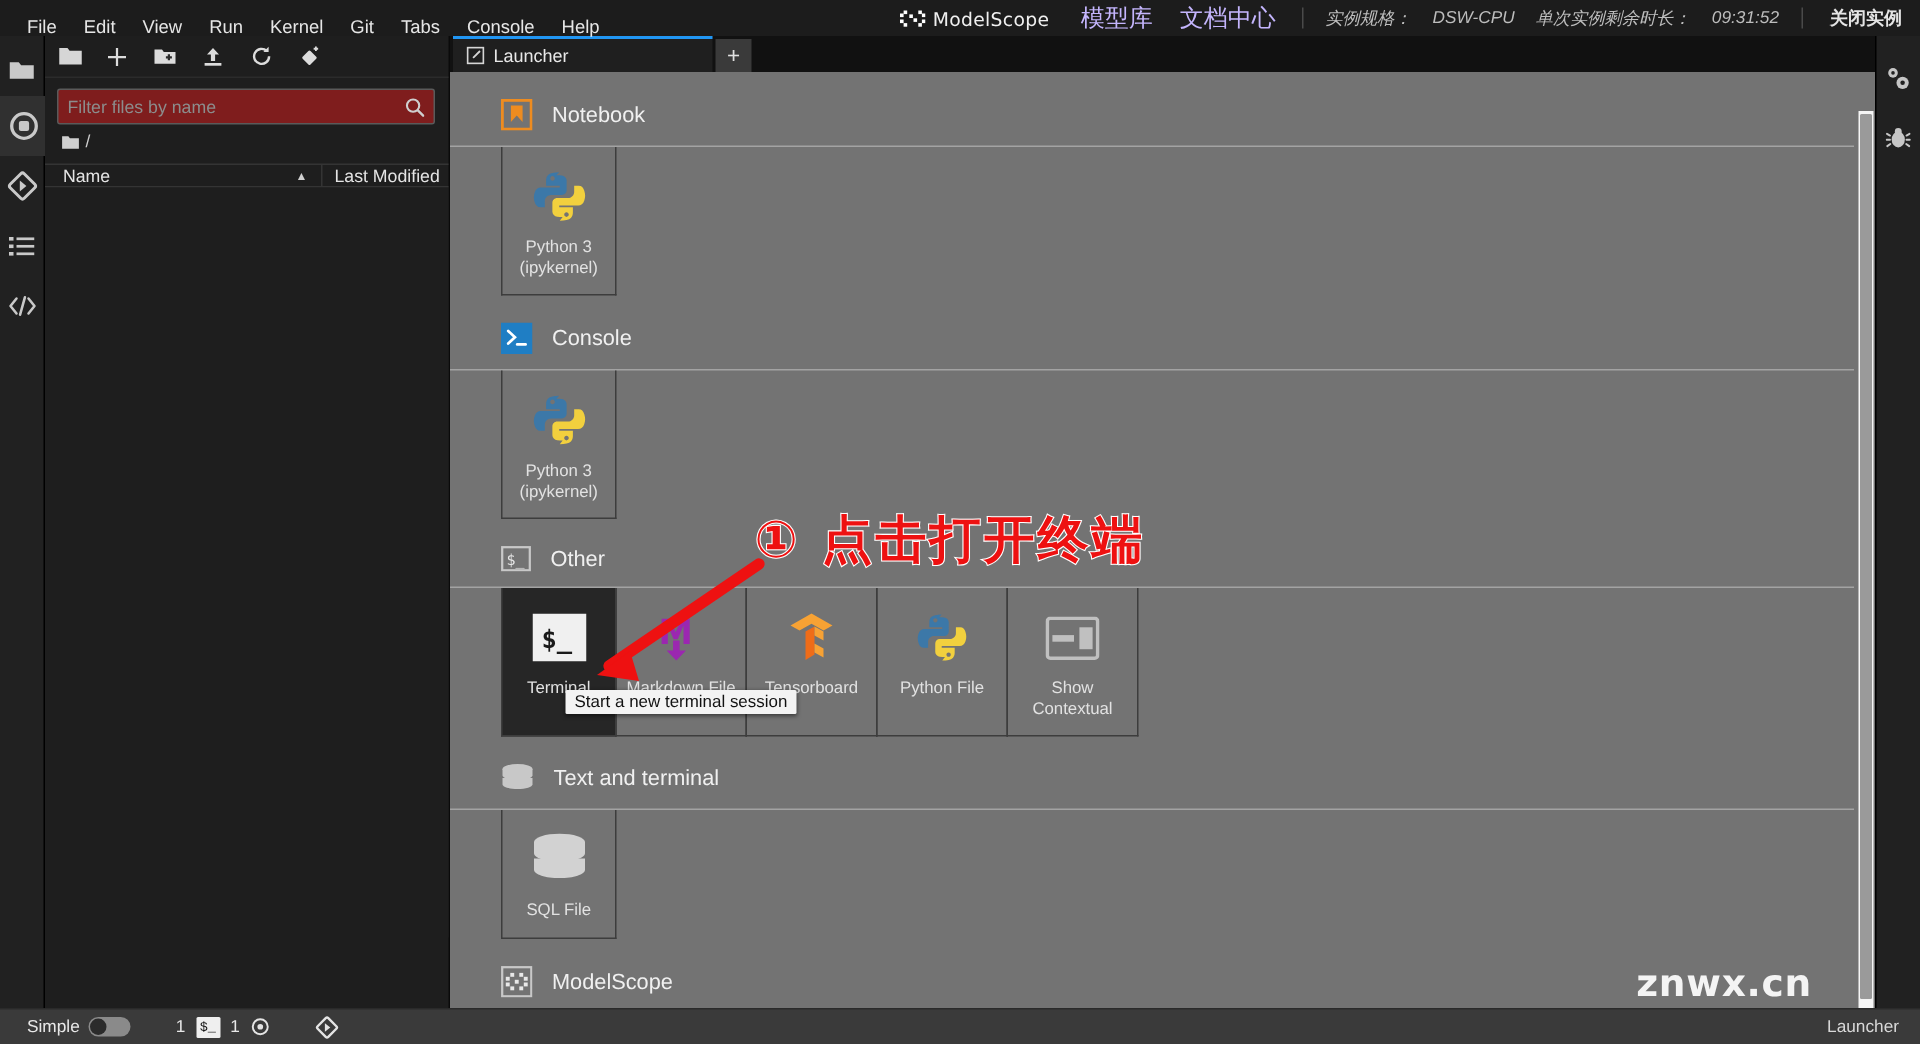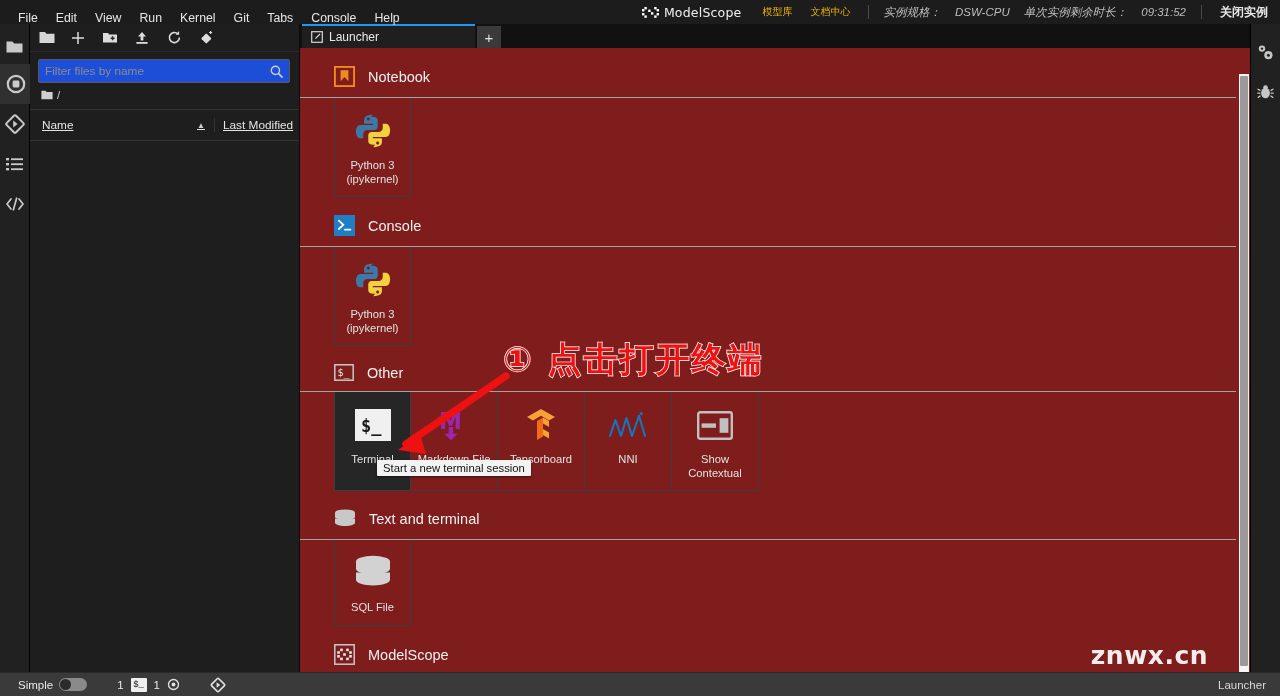--- a/index.html
+++ b/index.html
@@ -25,21 +25,21 @@
   .ms-right {
     margin-left: auto; display: flex; align-items: center; height: 24px;
     font-size: 11.5px; color: #cccccc;
   }
   .ms-logo-wrap { display: flex; align-items: center; gap: 5px; padding-right: 12px; }
   .ms-logo-glyph { width: 17px; height: 13px; display: block; }
   .ms-brand {
     font-size: 12.5px; color: #f0f0f0; letter-spacing: .2px;
     font-family: "DejaVu Sans", sans-serif;
   }
-  .ms-navlink { padding: 0 9px; color: #eab308; font-size: 10px; font-family: Liberation Mono, monospace; }
+  .ms-navlink { padding: 0 9px; color: #c4b5fd; font-size: 16px; font-family: Liberation Mono, monospace; }
   .ms-sep { width: 1px; height: 14px; background: #4a4a4a; margin: 0 8px; }
   .ms-info { padding: 0 7px; color: #bdbdbd; font-size: 11.5px; white-space: nowrap; font-style: italic; }
   .ms-close { padding: 0 12px 0 10px; color: #e5e5e5; font-size: 12px; font-weight: bold; }
 
   
   .menubar {
     position: absolute; left: 0; top: 0; width: 740px; height: 24px;
     display: flex; align-items: center; padding-left: 9px; gap: 0;
     z-index: 3;
   }
@@ -70,36 +70,36 @@
     height: 28px; display: flex; align-items: center; gap: 0;
     padding-left: 2px; border-bottom: 1px solid #2b2b2b;
   }
   .fbtoolbar .tb {
     width: 32px; height: 26px; display: flex; align-items: center; justify-content: center;
     color: #d8d8d8;
   }
   .fbtoolbar .tb.folder { width: 30px; }
   .filterbox {
     margin: 7px 9px 0 8px; height: 24px; border: 1px solid #5a5a5a; border-radius: 2px;
-    background: #1d4ed8; display: flex; align-items: center; padding: 0 6px;
+    background: #7f1d1d; display: flex; align-items: center; padding: 0 6px;
   }
   .filterbox input {
     flex: 1; background: transparent; border: none; outline: none;
     font-size: 11.8px; color: #d0d0d0; font-family: "Liberation Sans", sans-serif;
   }
   .filterbox input::placeholder { color: #8c8c8c; }
   .filterbox .sicon { color: #cfcfcf; display: flex; }
   .crumbs {
     height: 20px; display: flex; align-items: center; gap: 4px;
     padding: 4px 0 0 11px; font-size: 11.5px; color: #cfcfcf;
   }
   .colhead {
-    margin-top: 6px; height: 32px; display: flex; align-items: center;
+    margin-top: 6px; height: 16px; display: flex; align-items: center;
     border-top: 1px solid #343434; border-bottom: 1px solid #343434;
-    font-size: 11.8px; color: #e4e4e4; text-decoration: underline;
+    font-size: 11.8px; color: #e4e4e4;
   }
   .colhead .cname { flex: 1; padding-left: 12px; display: flex; align-items: center; }
   .colhead .sortarrow { margin-left: auto; padding-right: 9px; font-size: 8px; color: #cfcfcf; }
   .colhead .cmod { width: 85px; border-left: 1px solid #343434; padding-left: 8px; }
   .filelist { height: 500px; background: #1e1e1e; }
 
   
   .dock {
     position: absolute; left: 300px; top: 24px; width: 950px; height: 648px;
     background: #111111;
@@ -113,21 +113,21 @@
     display: flex; align-items: center; gap: 6px; padding-left: 9px;
     font-size: 12px; color: #e8e8e8; position: relative;
   }
   .tab .ticon { display: flex; color: #d6d6d6; }
   .addtab {
     width: 24px; background: #3a3a3a; display: flex; align-items: center; justify-content: center;
     color: #e0e0e0; font-size: 15px; margin-top: 2px; margin-left: 2px; height: 22px;
   }
   .launcher {
     position: absolute; left: 0; top: 24px; width: 950px; height: 624px;
-    background: #7f1d1d; overflow: hidden;
+    background: #737373; overflow: hidden;
   }
   .lcontent { position: absolute; left: 0; top: 0; width: 936px; padding: 0 0 0 0; }
   .lsection { padding: 0 0 0 0; }
   .lhead {
     display: flex; align-items: center; gap: 13px;
     padding: 18px 0 10px 34px;
   }
   .lhead .ltitle { font-size: 14.5px; color: #f0f0f0; }
   .lcards {
     display: flex; gap: 0; padding-left: 35px;
@@ -493,35 +493,32 @@
                   <path d="M14 14l6-3.4v18.8L14 33z" fill="#ef6c18"></path>
                   <path d="M20 10.6l6 3.4v6l-6-3.4z" fill="#f7a234"></path>
                   <path d="M20 22l6 3.4v6L20 28z" fill="#f7a234"></path>
                 </svg>
               </div>
               <div class="clabel">
                 <div>Tensorboard</div>
               </div>
             </div>
 
-
             <div class="card wide">
               <div class="cicon">
-                <svg width="40" height="30" viewBox="0 0 40 30">
-                  <g fill="none" stroke="#1675c0" stroke-width="2.1" stroke-linejoin="round" stroke-linecap="round">
-                    <path d="M2 26L7.5 10 13 26 18.5 8 24 26 31 6"></path>
-                    <path d="M31 6L37 26"></path>
-                  </g>
-                  <circle cx="33.2" cy="3.6" r="1.6" fill="#1675c0"></circle>
-                </svg>
-              </div>
-              <div class="clabel">
-                <div>NNI</div>
-              </div>
-            </div>
+                <svg width="36" height="36" viewBox="0 0 40 40">
+                  <path d="M19.8 3c-3.6 0-6.5.6-7.8 1.9-1 1-1.4 2.4-1.4 3.8v3.7h9.6v1.3H6.9c-2 0-3.6 1.2-4.3 3.5-.8 2.6-.8 4.2 0 6.9.6 2.1 1.9 3.5 3.9 3.5h3.2v-4.4c0-2.3 2-4.3 4.4-4.3h7.5c1.9 0 3.4-1.5 3.4-3.4V8.7c0-1.8-1.5-3.2-3.4-3.5-1.2-.2-2.5-.2-3.8-.2zm-4.7 2.7c.9 0 1.6.7 1.6 1.6S16 8.9 15.1 8.9s-1.6-.7-1.6-1.6.7-1.6 1.6-1.6z" fill="#3c78a8"></path>
+                  <path d="M20.2 37c3.6 0 6.5-.6 7.8-1.9 1-1 1.4-2.4 1.4-3.8v-3.7h-9.6v-1.3h13.3c2 0 3.6-1.2 4.3-3.5.8-2.6.8-4.2 0-6.9-.6-2.1-1.9-3.5-3.9-3.5h-3.2v4.4c0 2.3-2 4.3-4.4 4.3h-7.5c-1.9 0-3.4 1.5-3.4 3.4v6.2c0 1.8 1.5 3.2 3.4 3.5 1.2.2 2.5.2 3.8.2zm4.7-2.7c-.9 0-1.6-.7-1.6-1.6s.7-1.6 1.6-1.6 1.6.7 1.6 1.6-.7 1.6-1.6 1.6z" fill="#f2d03e"></path>
+                </svg>
+              </div>
+              <div class="clabel">
+                <div>Python File</div>
+              </div>
+            </div>
+
 
             <div class="card wide">
               <div class="cicon">
                 <svg width="36" height="29" viewBox="0 0 36 29">
                   <rect x="1.2" y="1.2" width="33.6" height="26.6" rx="2" fill="none" stroke="#c0c0c0" stroke-width="2.4"></rect>
                   <rect x="4.6" y="12.4" width="14.4" height="4.4" fill="#c0c0c0"></rect>
                   <rect x="22.6" y="7.2" width="8.8" height="14.6" fill="#c0c0c0"></rect>
                 </svg>
               </div>
               <div class="clabel">

